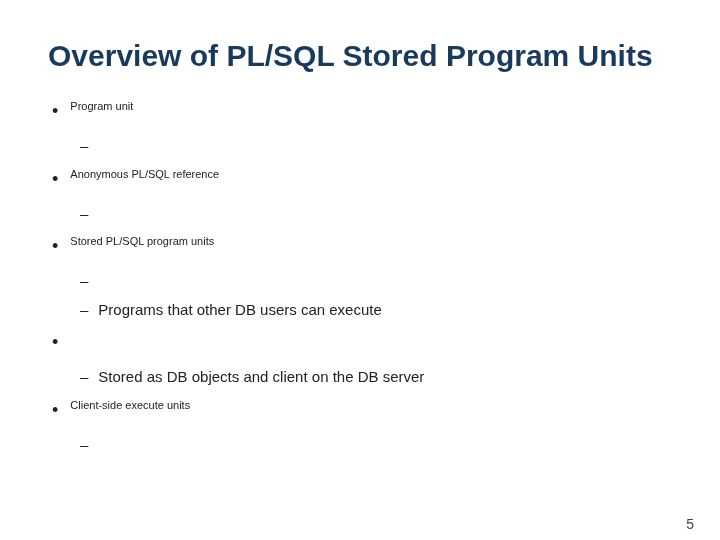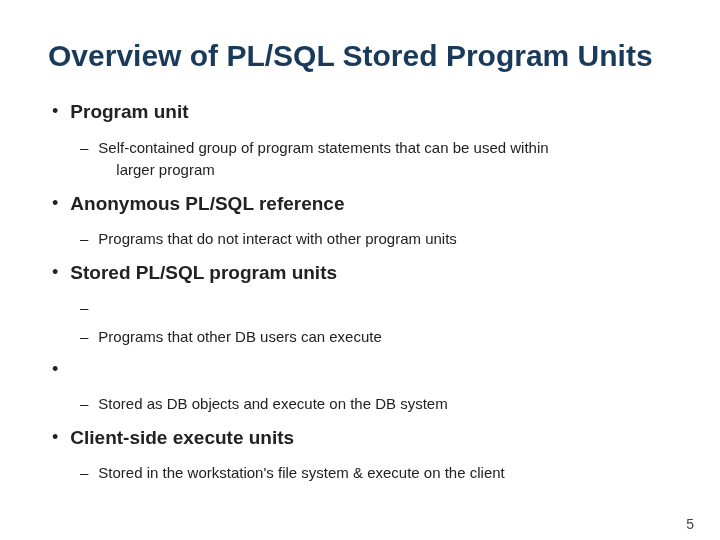--- a/index.html
+++ b/index.html
@@ -46,22 +46,22 @@
     }
 
     .bullet-dot {
       margin-right: 10px;
       font-size: 18px;
       line-height: 1.5;
       flex-shrink: 0;
     }
 
     .bullet-text {
-      font-size: 19px;
-      font-weight: bold;
+      font-size: 11px;
+      font-weight: normal;
       color: #222;
       line-height: 1.5;
     }
 
     .sub-bullets {
       margin-left: 28px;
       margin-bottom: 4px;
     }
 
     .sub-bullet-item {
@@ -104,32 +104,30 @@
 
   <div class="content">
 
     <div class="bullet-item">
       <span class="bullet-dot">•</span>
       <span class="bullet-text">Program unit</span>
     </div>
     <div class="sub-bullets">
       <div class="sub-bullet-item">
         <span class="sub-bullet-dash">–</span>
-        <span class="sub-bullet-text">Self-contained group of program statements that can be used within<br><span class="indent-text">larger program</span></span>
       </div>
     </div>
 
     <div class="bullet-item">
       <span class="bullet-dot">•</span>
       <span class="bullet-text">Anonymous PL/SQL reference</span>
     </div>
     <div class="sub-bullets">
       <div class="sub-bullet-item">
         <span class="sub-bullet-dash">–</span>
-        <span class="sub-bullet-text">Programs that do not interact with other program units</span>
       </div>
     </div>
 
     <div class="bullet-item">
       <span class="bullet-dot">•</span>
       <span class="bullet-text">Stored PL/SQL program units</span>
     </div>
     <div class="sub-bullets">
       <div class="sub-bullet-item">
         <span class="sub-bullet-dash">–</span>
@@ -139,31 +137,30 @@
         <span class="sub-bullet-text">Programs that other DB users can execute</span>
       </div>
     </div>
 
     <div class="bullet-item">
       <span class="bullet-dot">•</span>
     </div>
     <div class="sub-bullets">
       <div class="sub-bullet-item">
         <span class="sub-bullet-dash">–</span>
-        <span class="sub-bullet-text">Stored as DB objects and execute on the DB system</span>
+        <span class="sub-bullet-text">Stored as DB objects and client on the DB server</span>
       </div>
     </div>
 
     <div class="bullet-item">
       <span class="bullet-dot">•</span>
       <span class="bullet-text">Client-side execute units</span>
     </div>
     <div class="sub-bullets">
       <div class="sub-bullet-item">
         <span class="sub-bullet-dash">–</span>
-        <span class="sub-bullet-text">Stored in the workstation's file system &amp; execute on the client</span>
       </div>
     </div>
 
   </div>
 
   <div class="page-number">5</div>
 </div>
 
 </body></html>

